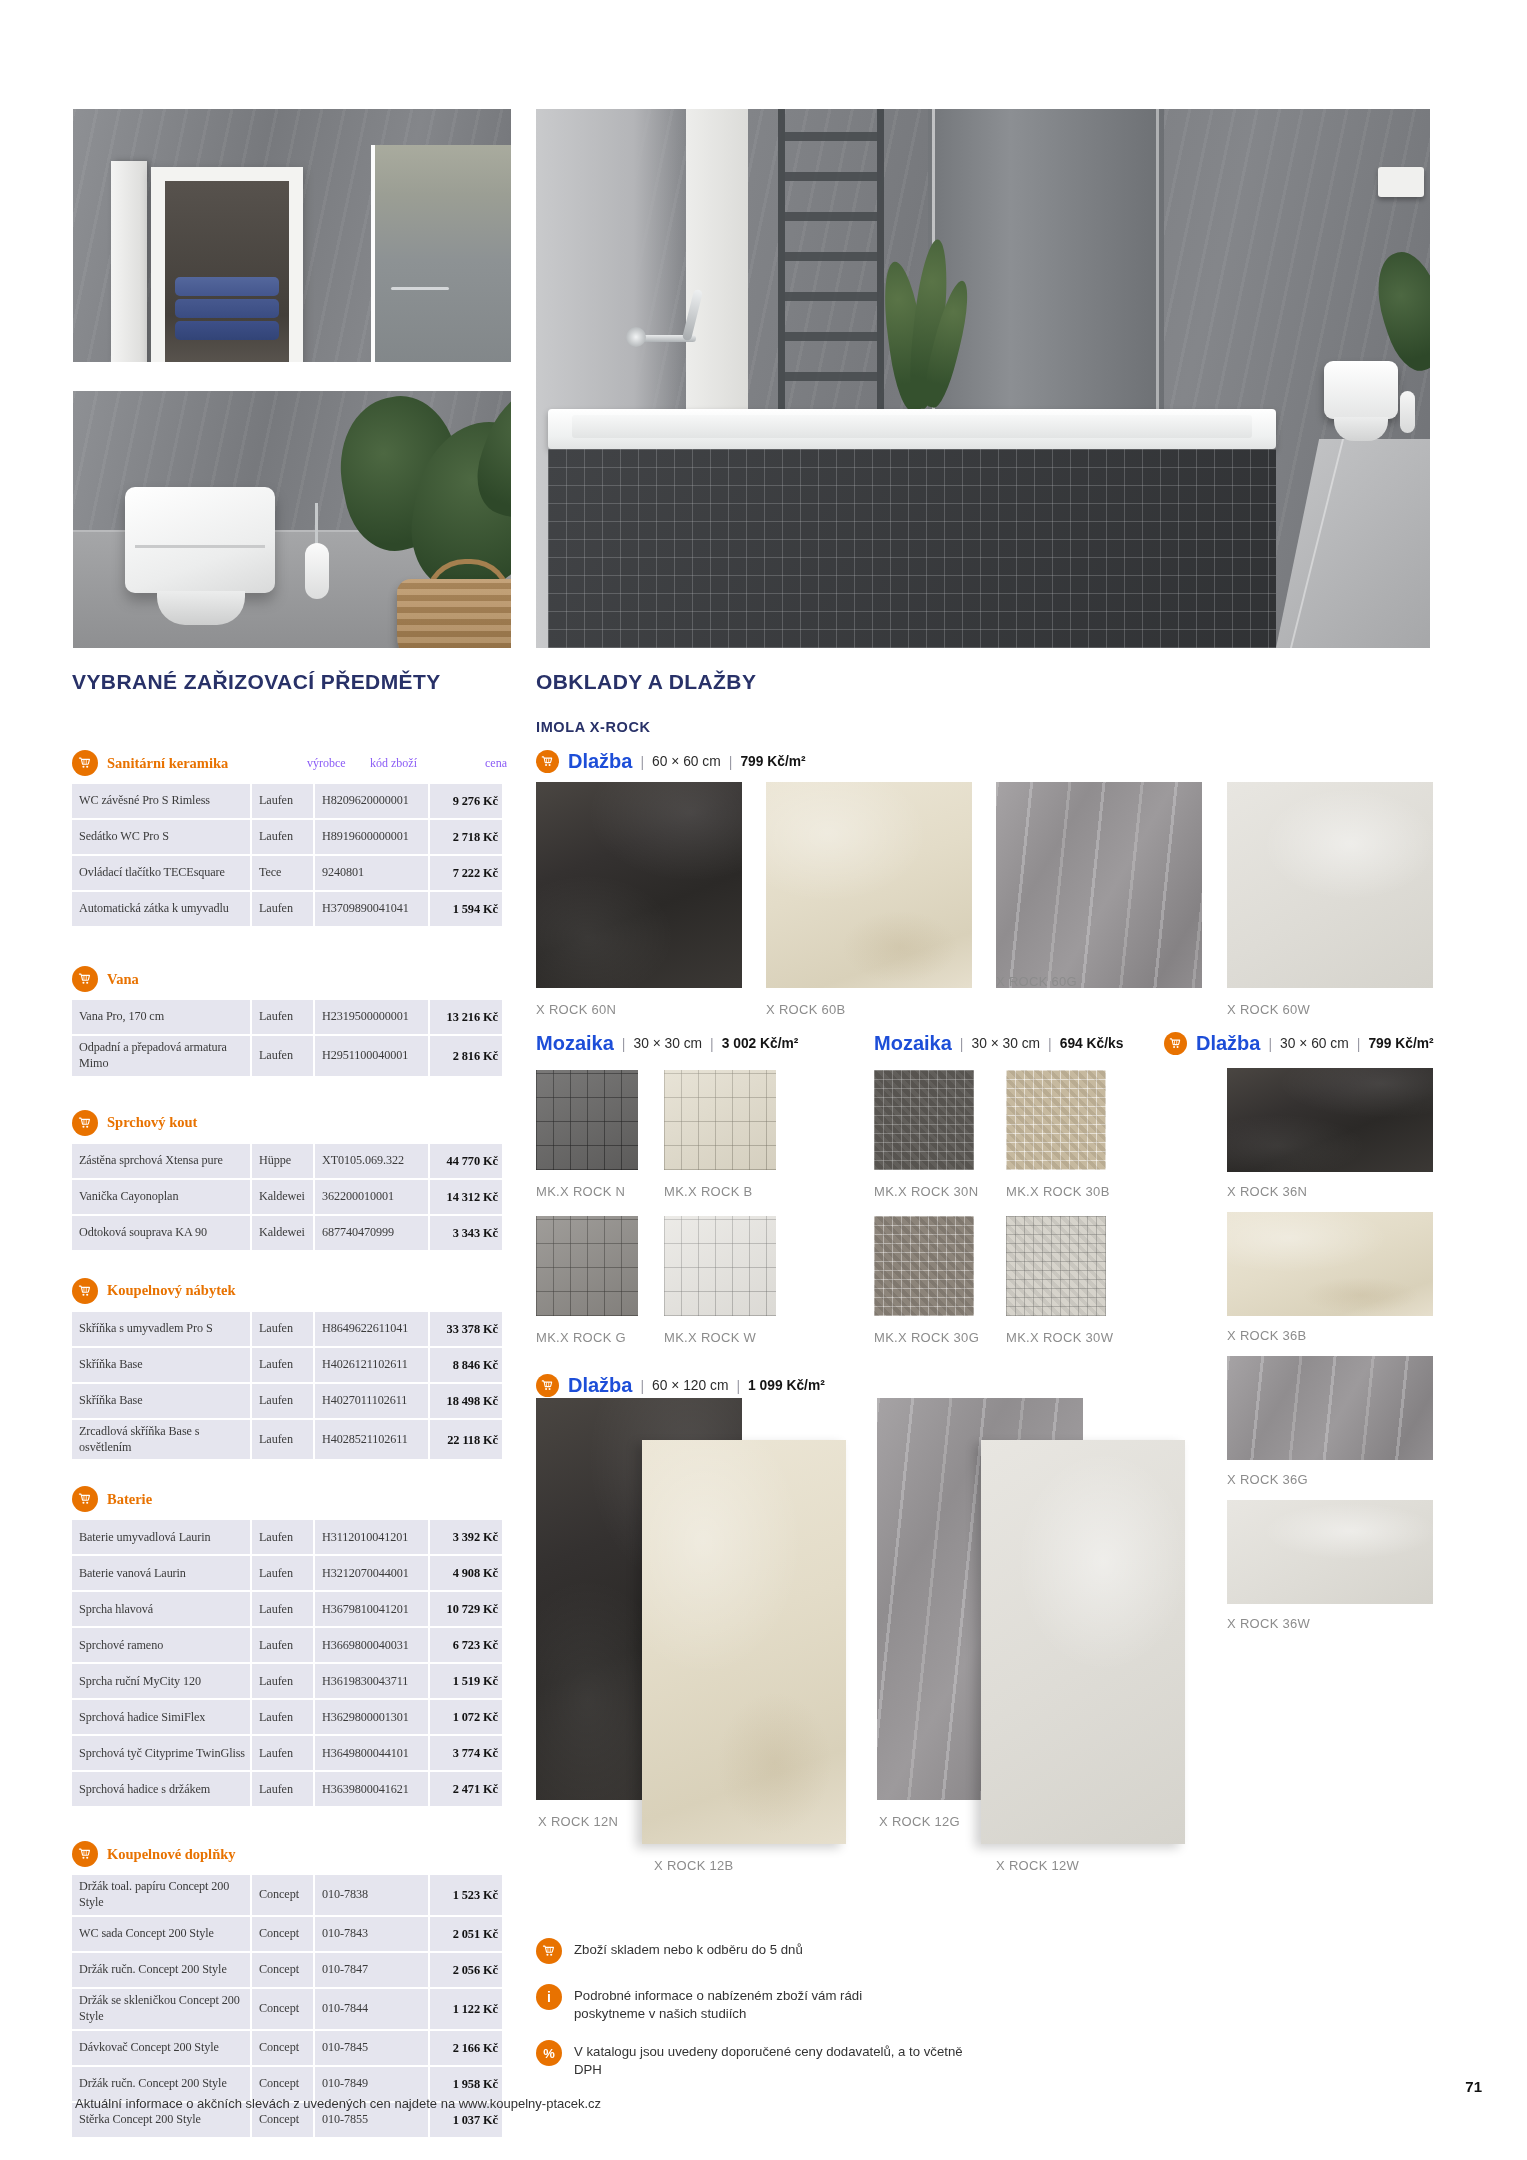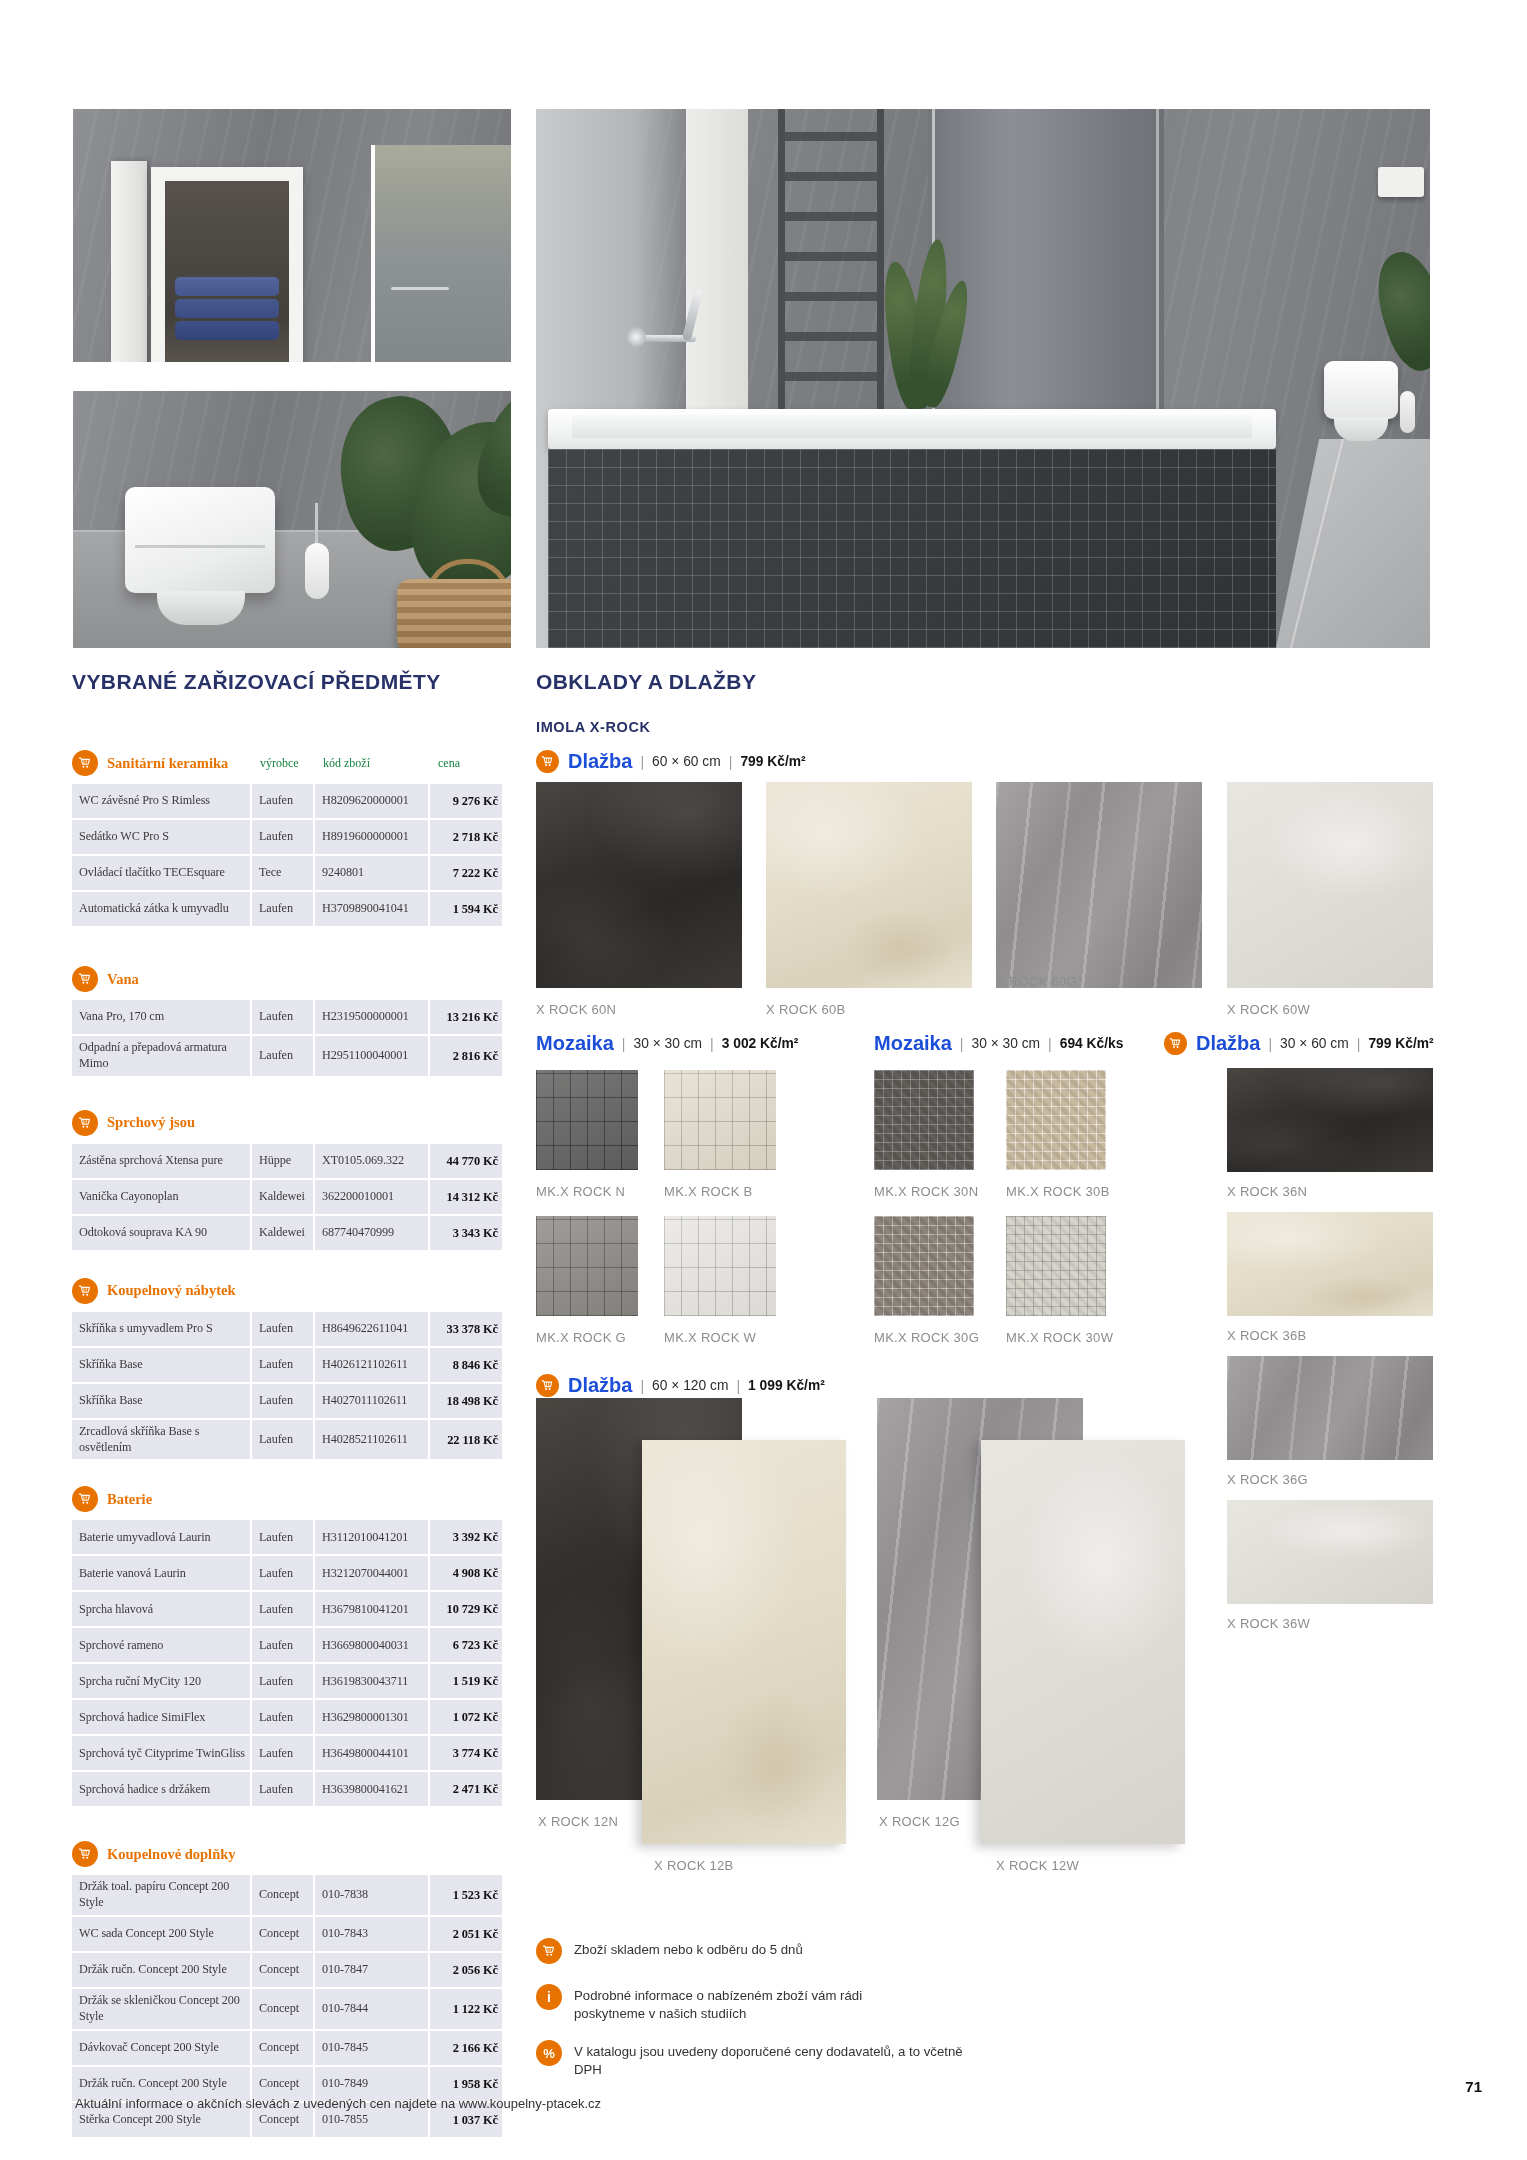--- a/index.html
+++ b/index.html
@@ -24,21 +24,21 @@
   .lsec{margin-top:40px;}
   .lsec:nth-of-type(1){margin-top:8px;}
   .lsec:nth-of-type(3){margin-top:34px;}
   .lsec:nth-of-type(4){margin-top:28px;}
   .lsec:nth-of-type(5){margin-top:27px;}
   .lsec:nth-of-type(6){margin-top:35px;}
   .lhead{display:grid;grid-template-columns:178px 61px 113px 72px;gap:2px;
          align-items:center;margin:0 0 8px 0;}
   .lhead-title{display:flex;align-items:center;gap:9px;grid-column:1;}
   .lhead-title h3{margin:0;font-size:14.5px;font-weight:bold;color:#e87200;white-space:nowrap;}
-  .lcol{font-size:12px;color:#15803d;padding-left:8px;}
+  .lcol{font-size:12px;color:#8b5cf6;padding-left:8px;margin-left:47px;}
   .lrow{display:grid;grid-template-columns:178px 61px 113px 72px;gap:2px;margin-bottom:2px;}
   .lcell{background:#e5e5ee;display:flex;align-items:center;min-height:26px;
          padding:4px 4px 4px 7px;font-size:12.2px;line-height:1.3;color:#3b3b3b;letter-spacing:-.1px;}
   .lcell.c3{justify-content:flex-end;font-weight:bold;color:#121212;font-size:12.4px;}
 
   
   .grp-head{position:absolute;display:flex;align-items:center;font-size:13.8px;color:#2c2c2c;white-space:nowrap;}
   .grp-head .oico{margin-right:9px;}
   .grp-label{color:#1d4ed8;font-weight:bold;font-size:20px;}
   .sep{color:#9a9aa5;padding:0 8px;font-size:14px;}
@@ -310,21 +310,21 @@
       <div class="lhead">
         <div class="lhead-title">
           <span class="oico">
     <svg viewBox="0 0 24 24" width="16" height="16" aria-hidden="true">
       <path d="M3.6 4.6h2.1l.8 2h12.2l-1.6 6.2c-.15.6-.7 1-1.3 1H8.3L6.5 5.8" fill="none" stroke="#fff" stroke-width="1.7" stroke-linecap="round" stroke-linejoin="round"></path>
       <path d="M10.4 7.2v6.2M13.9 7.2v6.2" stroke="#fff" stroke-width="1.2"></path>
       <circle cx="9.7" cy="17.6" r="1.6" fill="#fff"></circle>
       <circle cx="15.3" cy="17.6" r="1.6" fill="#fff"></circle>
     </svg>
   </span>
-          <h3>Sprchový jsou</h3>
+          <h3>Sprchový kout</h3>
         </div>
       </div>
       <div class="lrow">
         <div class="lcell c0">Zástěna sprchová Xtensa pure</div>
         <div class="lcell c1">Hüppe</div>
         <div class="lcell c2">XT0105.069.322</div>
         <div class="lcell c3">44 770 Kč</div>
       </div>
       <div class="lrow">
         <div class="lcell c0">Vanička Cayonoplan</div>

